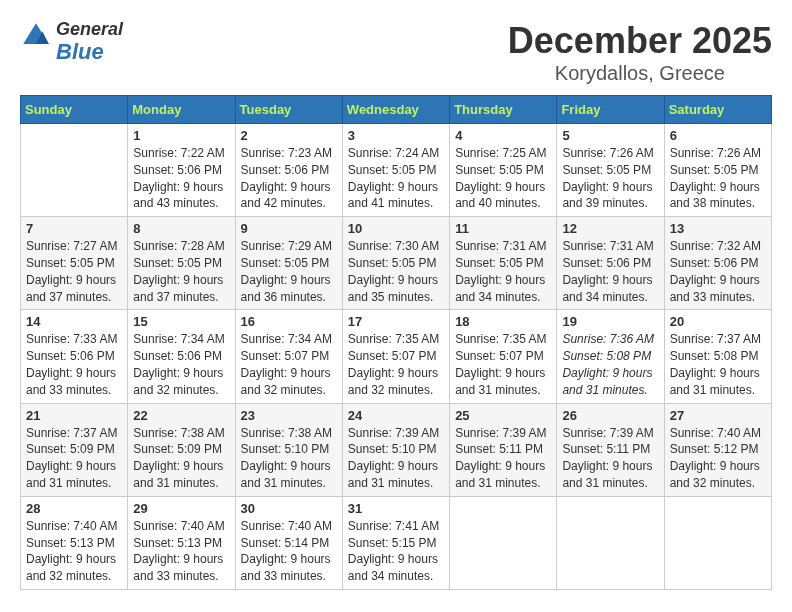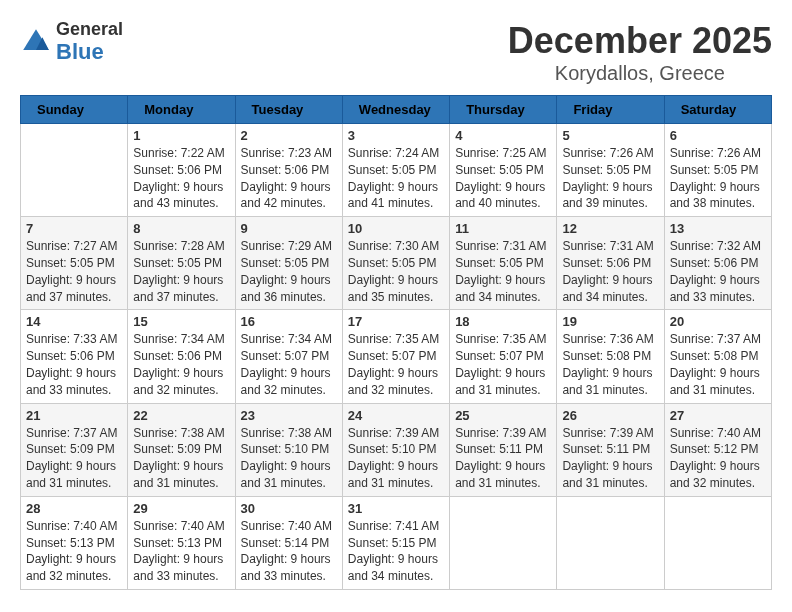--- a/index.html
+++ b/index.html
@@ -11,22 +11,23 @@
       padding: 20px;
     }
     .header-area {
       display: flex;
       justify-content: space-between;
       align-items: flex-start;
       margin-bottom: 10px;
     }
     .logo {
       display: flex;
-      align-items: center;
+      align-items: flex-start;
       gap: 4px;
+      font-style: italic;
     }
     .logo-icon {
       width: 32px;
       height: 32px;
     }
     .title-area {
       text-align: center;
     }
     .month-title {
       font-size: 36px;
@@ -37,24 +38,24 @@
       font-size: 20px;
       color: #555;
     }
     .calendar {
       width: 100%;
       border-collapse: collapse;
       border: 1px solid #ccc;
     }
     .calendar th {
       background-color: #2e75b6;
-      color: #000000;
+      color: #bef264;
       font-size: 13px;
       font-weight: bold;
-      padding: 6px 16px;
+      padding: 6px 4px;
       text-align: left;
       border: 1px solid #1a5a9a;
     }
     .calendar td {
       vertical-align: top;
       border: 1px solid #ccc;
       padding: 4px 5px;
       width: 107px;
       min-height: 80px;
       font-size: 10.5px;
@@ -239,21 +240,21 @@
         </td>
         <td>
           <span class="day-number">18</span>
           <div class="day-info" style="white-space: pre-line;">Sunrise: 7:35 AM
 Sunset: 5:07 PM
 Daylight: 9 hours
 and 31 minutes.</div>
         </td>
         <td>
           <span class="day-number">19</span>
-          <div class="day-info" style="white-space: pre-line;">Sunrise: 7:36 AM
+          <div class="day-info" style="white-space: pre-line; font-style: italic;">Sunrise: 7:36 AM
 Sunset: 5:08 PM
 Daylight: 9 hours
 and 31 minutes.</div>
         </td>
         <td>
           <span class="day-number">20</span>
           <div class="day-info" style="white-space: pre-line;">Sunrise: 7:37 AM
 Sunset: 5:08 PM
 Daylight: 9 hours
 and 31 minutes.</div>

